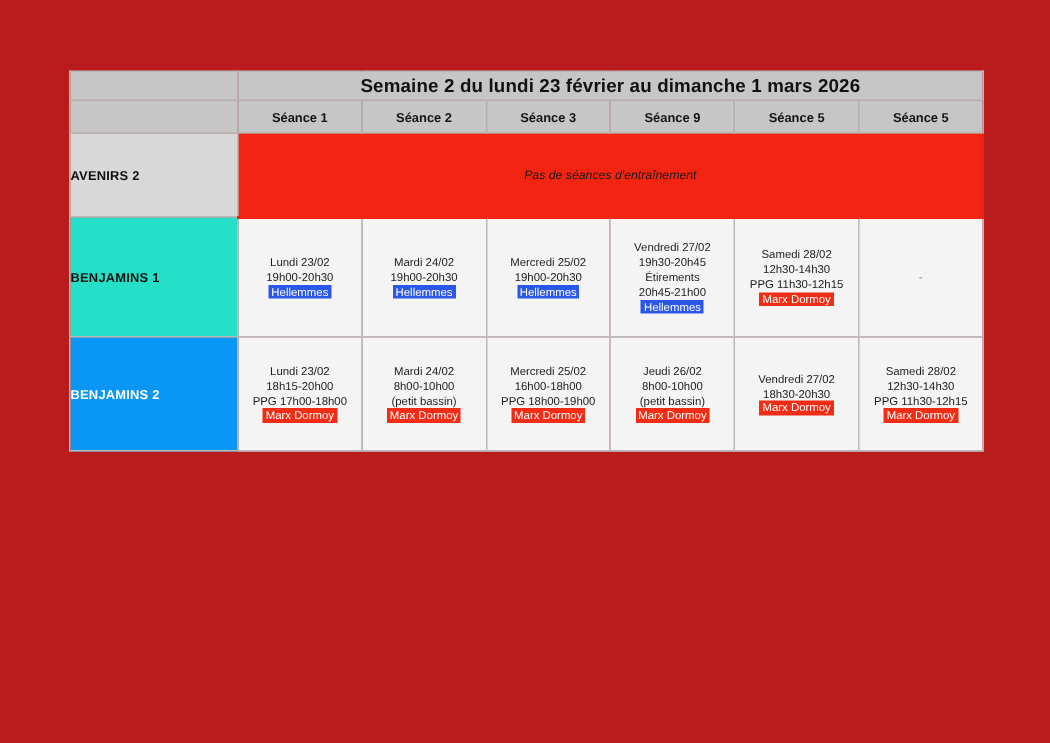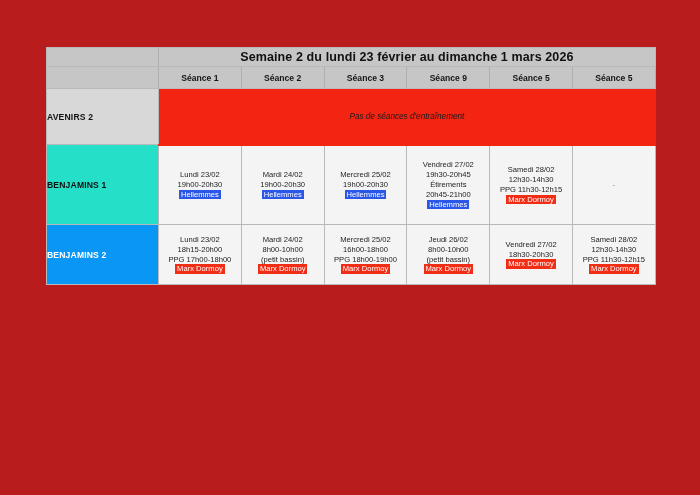--- a/index.html
+++ b/index.html
@@ -182,21 +182,21 @@
             <span class="line">Samedi 28/02</span>
             <span class="line">12h30-14h30</span>
             <span class="line">PPG 11h30-12h15</span>
             <span class="line"><span class="tag tag-red">Marx Dormoy</span></span>
           </td>
           <td class="session row-top-red">
             <span class="line dash">-</span>
           </td>
         </tr>
         <tr>
-          <td class="group-label" style="background: rgb(10, 150, 245); color: rgb(255, 255, 255); height: 60px;">BENJAMINS 2</td>
+          <td class="group-label" style="background: rgb(10, 150, 245); color: rgb(255, 255, 255); height: 76px;">BENJAMINS 2</td>
           <td class="session">
             <span class="line">Lundi 23/02</span>
             <span class="line">18h15-20h00</span>
             <span class="line">PPG 17h00-18h00</span>
             <span class="line"><span class="tag tag-red">Marx Dormoy</span></span>
           </td>
           <td class="session">
             <span class="line">Mardi 24/02</span>
             <span class="line">8h00-10h00</span>
             <span class="line">(petit bassin)</span>

